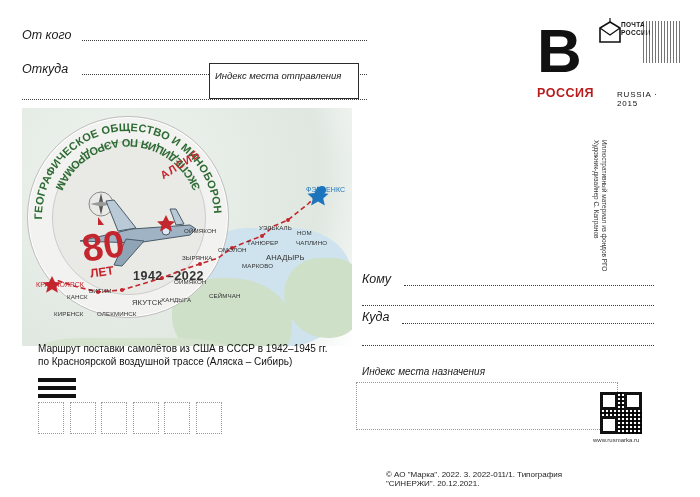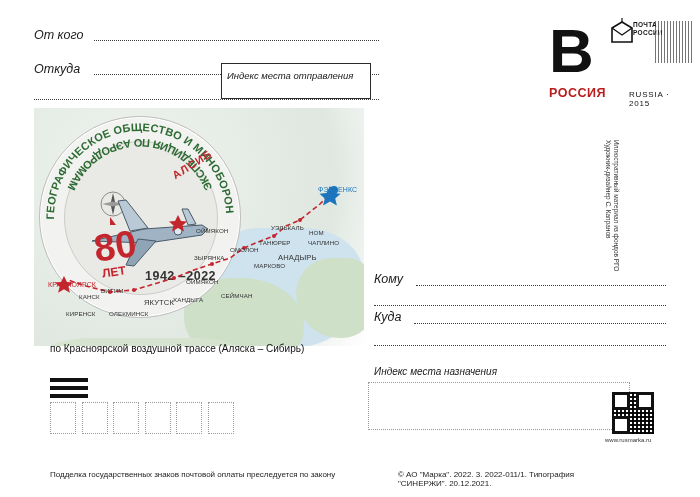--- a/index.html
+++ b/index.html
@@ -9,21 +9,21 @@
   }
   body {
     width: 700px;
     height: 497px;
     position: relative;
     font-family: "Liberation Sans", sans-serif;
     overflow: hidden;
   }
   .card {
     position: absolute;
-    left: 16px; top: 0;
+    left: 4px; top: 0;
     width: 608px; height: 497px;
     background: #ffffff;
   }
 
   
   .field-label {
     position: absolute;
     font-style: italic;
     font-size: 12.5px;
     color: #1a1a1a;
@@ -440,20 +440,21 @@
         <div class="city-label" style="left: 139px; top: 188px;">ХАНДЫГА</div>
         <div class="city-label" style="left: 67px; top: 179px;">ВИТИМ</div>
         <div class="city-label" style="left: 45px; top: 185px;">КАНСК</div>
         <div class="city-label red" style="left: 14px; top: 173px;">КРАСНОЯРСК</div>
         <div class="city-label" style="left: 32px; top: 202px;">КИРЕНСК</div>
         <div class="city-label" style="left: 75px; top: 202px;">ОЛЕКМИНСК</div>
       </div>
   </div>
 
   <div class="caption">
+    <div>Маршрут поставки самолётов из США в СССР в 1942–1945 гг.</div>
     <div>по Красноярской воздушной трассе (Аляска – Сибирь)</div>
   </div>
 
   <div class="idx-marks">
     <div class="idx-mark-bar" style="top:0;"></div>
     <div class="idx-mark-bar" style="top:8px;"></div>
     <div class="idx-mark-bar" style="top:16px;"></div>
   </div>
   <div class="idx-grid">
     <div class="idx-cell"></div>
@@ -480,16 +481,15 @@
     <div class="qr-eye" style="right:0; top:0;"></div>
     <div class="qr-eye" style="left:0; bottom:0;"></div>
   </div>
   <div class="qr-caption">www.rusmarka.ru</div>
 
   <div class="side-credit">
     <div>Иллюстративный материал из фондов РГО</div>
     <div>Художник-дизайнер С. Капранов</div>
   </div>
 
-  <div class="footer-left">Подделка государственных знаков почтовой оплаты преследуется по закону</div>
   <div class="footer-right">© АО "Марка". 2022. 3. 2022-011/1. Типография "СИНЕРЖИ". 20.12.2021.</div>
 
 </div>
 
 </body></html>

